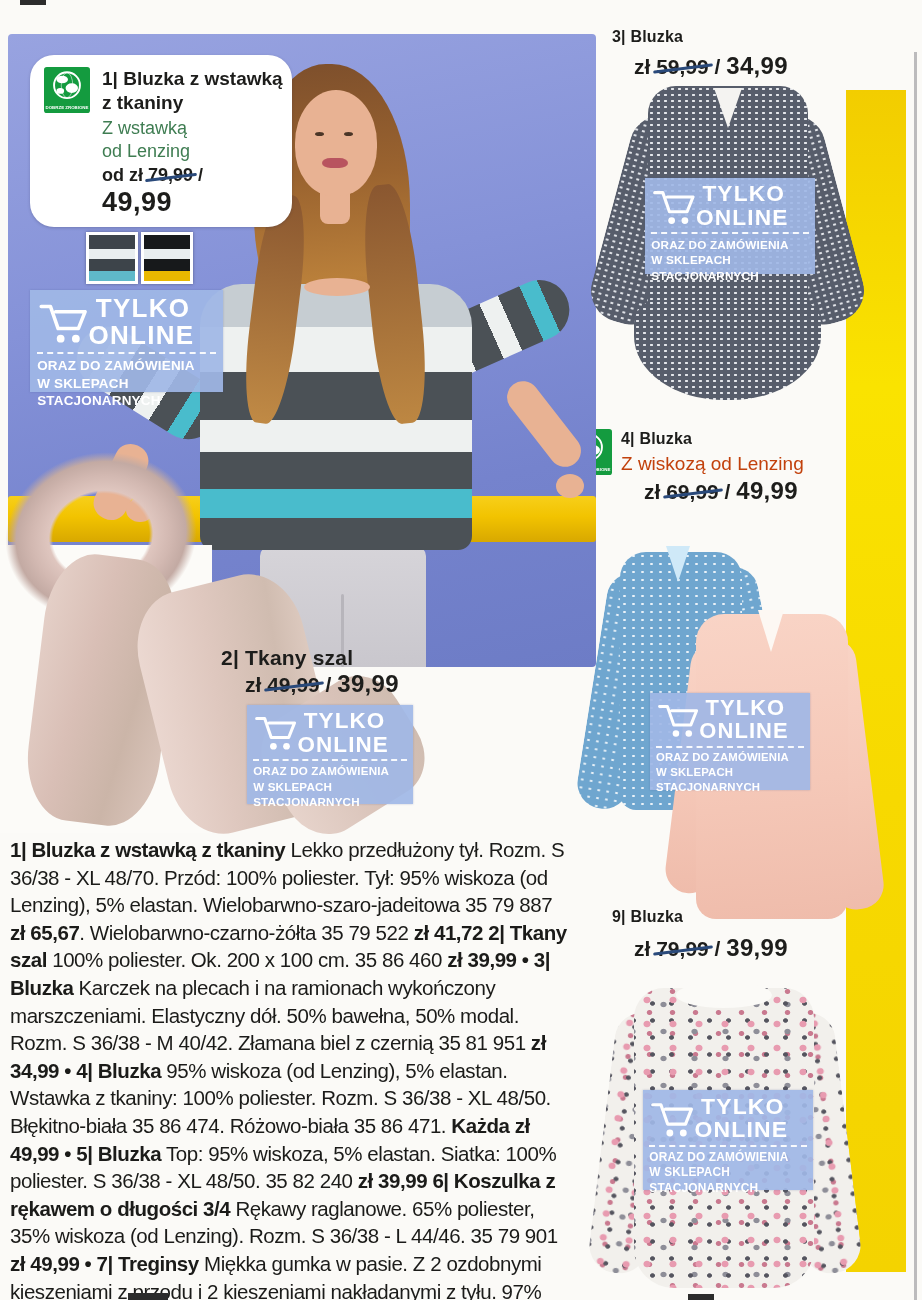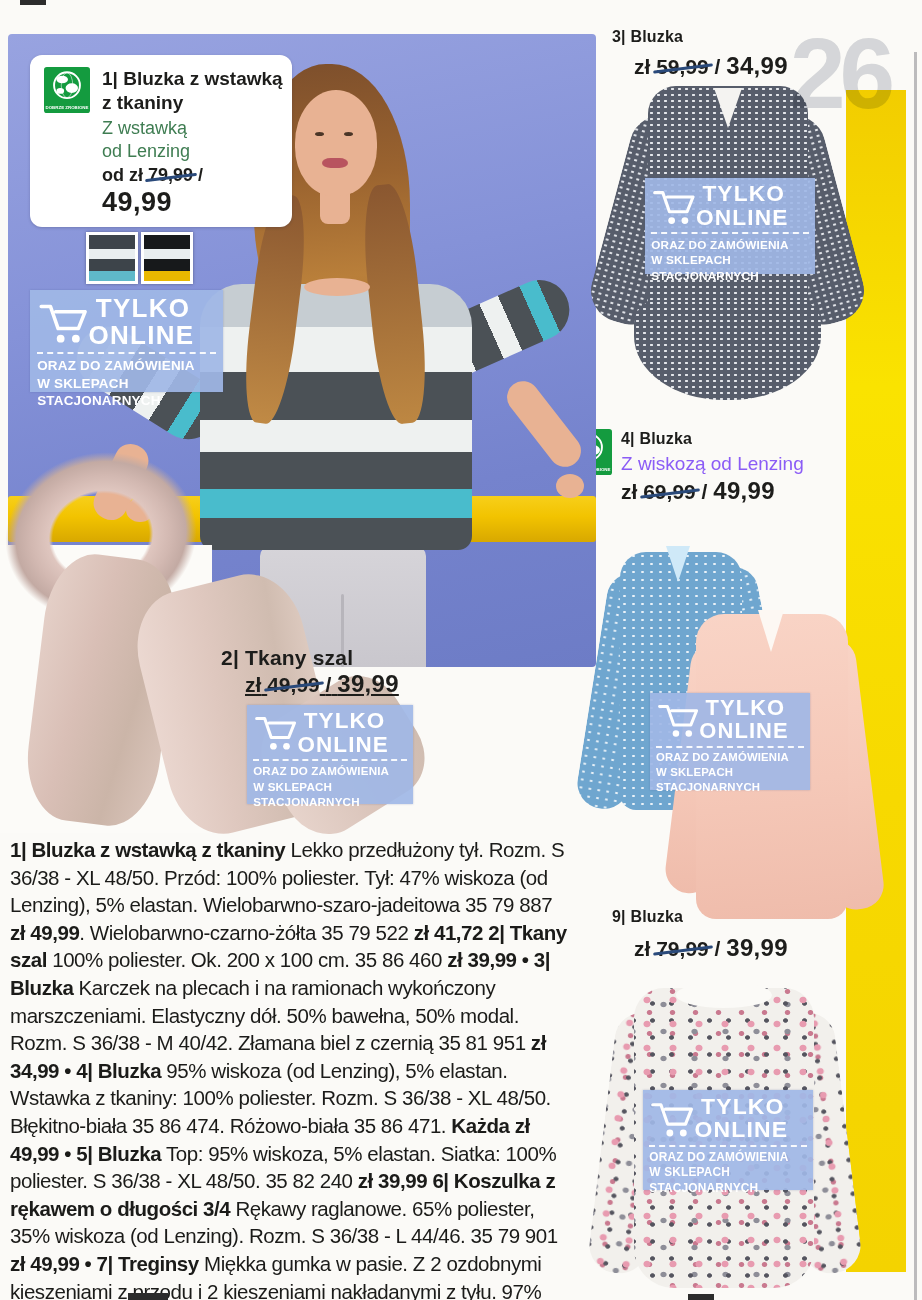--- a/index.html
+++ b/index.html
@@ -31,21 +31,21 @@
   #sleeve-l{left:62px;top:318px;width:156px;height:62px;border-radius:30px;transform:rotate(32deg);}
   #sleeve-r{left:398px;top:268px;width:168px;height:60px;border-radius:30px;transform:rotate(-24deg);}
   #forearm-l{left:96px;top:408px;width:34px;height:80px;border-radius:16px;transform:rotate(26deg);}
   #forearm-r{left:520px;top:340px;width:32px;height:100px;border-radius:16px;transform:rotate(-38deg);}
   .hand{width:28px;height:24px;border-radius:50%;}
   #neckline{left:296px;top:244px;width:66px;height:18px;border-radius:50%;}
   #woman-pants{left:252px;top:512px;width:166px;height:121px;background:linear-gradient(180deg,#d6d4d9,#c9c7cd);border-radius:10px 10px 0 0;}
   #pants-seam{left:333px;top:560px;width:3px;height:73px;background:#b7b5bb;border-radius:2px;}
 
   
-  #p1-card{left:30px;top:55px;width:262px;height:172px;background:#fff;border-radius:12px;z-index:3;
+  #p1-card{left:30px;top:55px;width:262px;height:172px;background:#fff;border-radius:24px;z-index:3;
     box-shadow:0 1px 3px rgba(40,40,70,.25);padding:12px 10px 10px 14px;box-sizing:border-box;}
   .eco-logo{width:46px;height:46px;display:block;}
   #p1-title{position:absolute;left:72px;top:12px;font-size:19px;font-weight:bold;line-height:24px;}
   #p1-eco{position:absolute;left:72px;top:62px;font-size:18px;line-height:23px;color:#3f7d52;}
   #p1-price1{position:absolute;left:72px;top:110px;font-size:18px;font-weight:bold;}
   #p1-price2{position:absolute;left:72px;top:132px;font-size:27px;font-weight:bold;letter-spacing:.5px;}
   .strike{position:relative;display:inline-block;}
   .strike::after{content:'';position:absolute;left:-3px;right:-4px;top:52%;height:2.6px;background:#2a4a7b;
     transform:rotate(-7deg);border-radius:2px;}
   
@@ -78,21 +78,21 @@
   #scarf-tail2{left:152px;top:580px;width:168px;height:248px;border-radius:50px/64px;transform:rotate(-14deg);
     background:linear-gradient(95deg,#ecd9d2 0%,#dfc8bf 40%,#d0bcb0 75%,#e2cfc5 100%);}
   #scarf-tail3{left:268px;top:690px;width:150px;height:130px;border-radius:40px/46px;transform:rotate(-32deg);
     background:linear-gradient(95deg,#e8d5cd 0%,#d8c2b8 60%,#cfbcb0 100%);}
 
   
   .prod-name{font-size:16px;font-weight:bold;letter-spacing:.2px;}
   .price-line{font-size:21px;font-weight:bold;white-space:nowrap;}
   .price-line .new{font-size:24px;letter-spacing:.3px;}
   .price-line .slash{font-weight:bold;}
-  .eco-line{font-size:19px;color:#8b5cf6;}
+  .eco-line{font-size:19px;color:#c2410c;}
 
   .dotted-dark{background-color:#575d6b;background-image:radial-gradient(rgba(242,244,248,.92) 1.1px,rgba(242,244,248,0) 1.7px);background-size:7px 6px;}
   .dotted-blue{background-color:#6fa6cf;background-image:radial-gradient(rgba(255,255,255,.85) 1px,rgba(255,255,255,0) 1.6px);background-size:9px 8px;}
   .pinky{background:linear-gradient(175deg,#f9d4c6 0%,#f5c8b8 55%,#efbcab 100%);}
   .leo{background-color:#f2f0ec;background-image:
       radial-gradient(#e89bb0 3px,rgba(0,0,0,0) 4px),
       radial-gradient(#55555f 2px,rgba(0,0,0,0) 3px),
       radial-gradient(#8e8e98 2.6px,rgba(0,0,0,0) 3.6px),
       radial-gradient(#c9798f 2.2px,rgba(0,0,0,0) 3.2px);
     background-size:26px 24px,19px 17px,31px 27px,23px 21px;
@@ -122,21 +122,21 @@
   #b5-sleeve-r{left:190px;top:30px;width:58px;height:262px;border-radius:28px;transform:rotate(-7deg);}
   #b5-body{left:34px;top:6px;width:180px;height:300px;border-radius:30px 30px 40px 40px;}
   #b5-neck{left:76px;top:0px;width:96px;height:26px;border-radius:50%;background:#fbfaf7;}
 
   
   #p3-name{left:612px;top:28px;}
   #p3-price{left:634px;top:52px;}
   #p4-logo{left:566px;top:429px;}
   #p4-name{left:621px;top:430px;}
   #p4-eco{left:621px;top:453px;}
-  #p4-price{left:621px;top:477px;}
+  #p4-price{left:644px;top:477px;}
   #p5-name{left:612px;top:908px;}
   #p5-price{left:634px;top:934px;}
   #p2-name{left:221px;top:646px;font-size:21px;}
   #p2-price{left:245px;top:670px;}
 
   
   #badge1{left:30px;top:290px;width:193px;height:102px;font-size:10.2px;}
   #badge2{left:247px;top:705px;width:166px;height:99px;font-size:8.8px;}
   #badge3{left:645px;top:178px;width:170px;height:96px;font-size:8.9px;}
   #badge4{left:650px;top:693px;width:160px;height:97px;font-size:8.6px;}
@@ -209,21 +209,21 @@
   <div id="swatch1" class="abs swatch"></div>
   <div id="swatch2" class="abs swatch"></div>
 
   <div id="scarf-backing" class="abs"></div>
   <div id="scarf-loop" class="abs scarf"></div>
   <div id="scarf-tail1" class="abs scarf plaid"></div>
   <div id="scarf-tail2" class="abs scarf plaid"></div>
   <div id="scarf-tail3" class="abs scarf plaid"></div>
 
   <div id="p2-name" class="abs prod-name" style="z-index:4;">2| Tkany szal</div>
-  <div id="p2-price" class="abs price-line" style="z-index:4;text-decoration:underline;">
+  <div id="p2-price" class="abs price-line" style="z-index:4;">
     <span>zł</span>
     <span class="strike">49,99</span>
     <span class="slash">/</span>
     <span class="new">39,99</span>
   </div>
 
   <div id="p3-name" class="abs prod-name">3| Bluzka</div>
   <div id="p3-price" class="abs price-line">
     <span>zł</span>
     <span class="strike">59,99</span>
@@ -274,21 +274,20 @@
     <span class="new">39,99</span>
   </div>
   <div id="blouse5" class="abs">
     <div id="b5-sleeve-l" class="abs leo"></div>
     <div id="b5-sleeve-r" class="abs leo"></div>
     <div id="b5-body" class="abs leo"></div>
     <div id="b5-neck" class="abs"></div>
   </div>
 
   <div id="yellow-stripe" class="abs"></div>
-  <div id="ghost-number" class="abs">26</div>
   <div id="scan-edge" class="abs"></div>
   <div class="abs scan-mark" style="left:20px;top:0;width:26px;height:5px;"></div>
   <div class="abs scan-mark" style="left:128px;top:1293px;width:40px;height:7px;"></div>
   <div class="abs scan-mark" style="left:688px;top:1294px;width:26px;height:6px;"></div>
 
   <div id="badge1" class="abs badge">
     <div class="badge-top">
       <svg class="cart" viewBox="0 0 64 56">
         <path d="M5 9 h11 l9 26 h24 l8 -20 H22" fill="none" stroke="#fff" stroke-width="4.2" stroke-linecap="round" stroke-linejoin="round"></path>
         <circle cx="28" cy="47" r="4.6" fill="#fff"></circle>
@@ -376,18 +375,18 @@
       </div>
     </div>
     <div class="badge-divider"></div>
     <div class="badge-sub">
       <div>ORAZ DO ZAMÓWIENIA</div>
         <div>W SKLEPACH STACJONARNYCH</div>
     </div>
   </div>
 
   <div id="description" class="abs">
-    <span class="b">1| Bluzka z wstawką z tkaniny</span><span> Lekko przedłużony tył. Rozm. S 36/38 - XL 48/50. Przód: 100% poliester. Tył: 47% wiskoza (od Lenzing), 5% elastan. Wielobarwno-szaro-jadeitowa 35 79 887 </span><span class="b">zł 49,99</span><span>. Wielobarwno-czarno-żółta 35 79 522 </span><span class="b">zł 41,72 </span>
+    <span class="b">1| Bluzka z wstawką z tkaniny</span><span> Lekko przedłużony tył. Rozm. S 36/38 - XL 48/70. Przód: 100% poliester. Tył: 95% wiskoza (od Lenzing), 5% elastan. Wielobarwno-szaro-jadeitowa 35 79 887 </span><span class="b">zł 65,67</span><span>. Wielobarwno-czarno-żółta 35 79 522 </span><span class="b">zł 41,72 </span>
     <span class="b">2| Tkany szal</span><span> 100% poliester. Ok. 200 x 100 cm. 35 86 460 </span><span class="b">zł 39,99 • 3| Bluzka</span><span> Karczek na plecach i na ramionach wykończony marszczeniami. Elastyczny dół. 50% bawełna, 50% modal. Rozm. S 36/38 - M 40/42. Złamana biel z czernią 35 81 951 </span><span class="b">zł 34,99 • 4| Bluzka</span><span> 95% wiskoza (od Lenzing), 5% elastan. Wstawka z tkaniny: 100% poliester. Rozm. S 36/38 - XL 48/50. Błękitno-biała 35 86 474. Różowo-biała 35 86 471. </span><span class="b">Każda zł 49,99 • 5| Bluzka</span><span> Top: 95% wiskoza, 5% elastan. Siatka: 100% poliester. S 36/38 - XL 48/50. 35 82 240 </span><span class="b">zł 39,99 </span>
     <span class="b">6| Koszulka z rękawem o długości 3/4</span><span> Rękawy raglanowe. 65% poliester, 35% wiskoza (od Lenzing). Rozm. S 36/38 - L 44/46. 35 79 901 </span><span class="b">zł 49,99 • 7| Treginsy</span><span> Miękka gumka w pasie. Z 2 ozdobnymi kieszeniami z przodu i 2 kieszeniami nakładanymi z tyłu. 97% bawełna, 3% elastan. Rozm. 38 - 44. 35 81 858 </span>
   </div>
 
 </div>
 
 </body></html>

